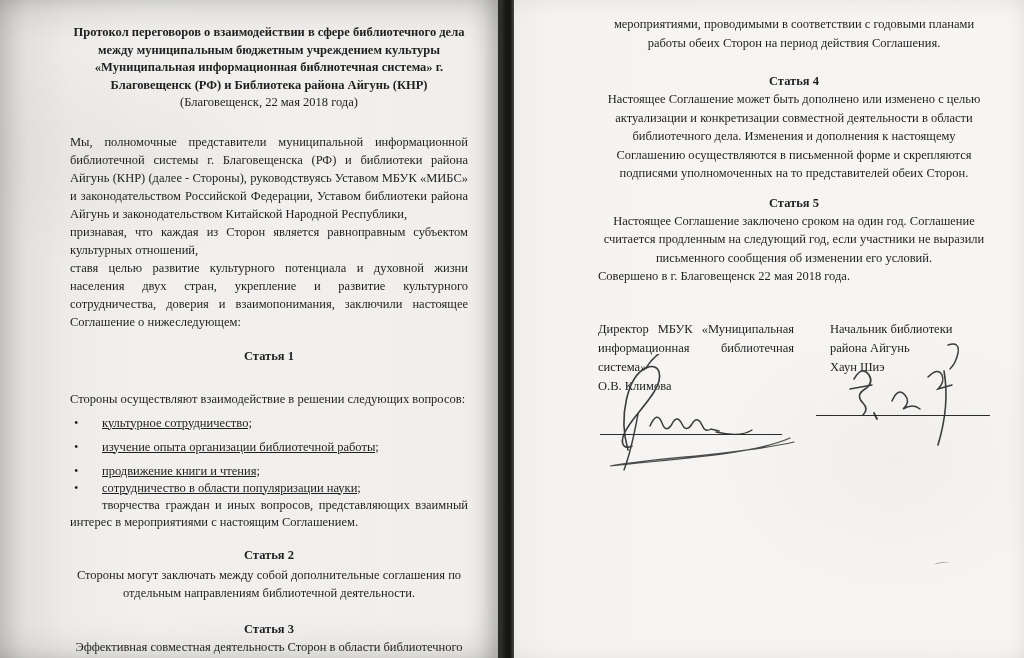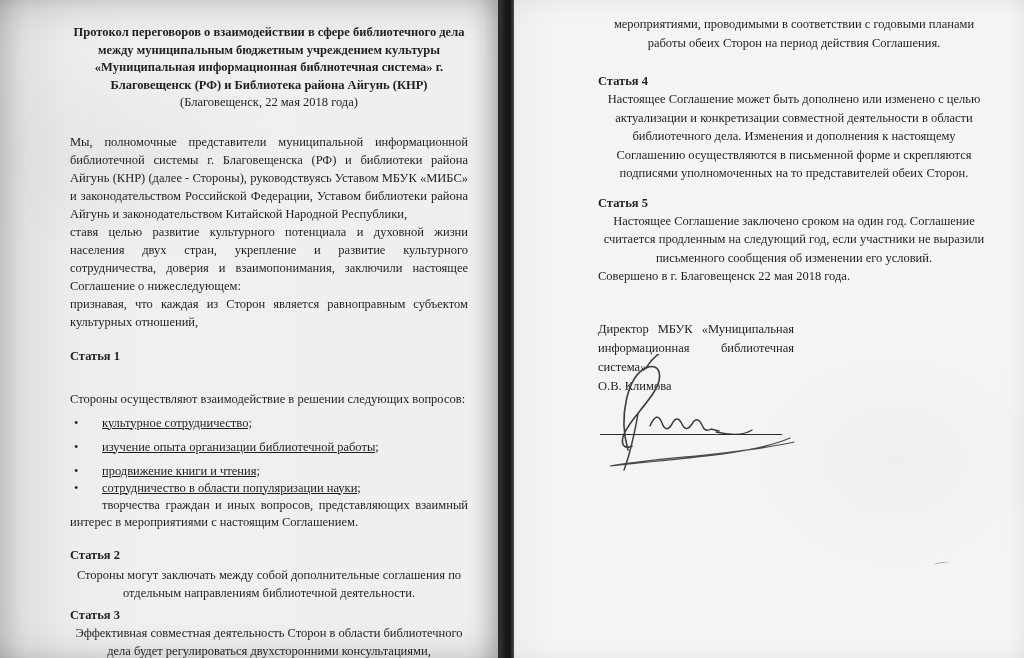--- a/index.html
+++ b/index.html
@@ -46,33 +46,33 @@
 
   .doc-title { font-weight: bold; text-align: center; line-height: 17.5px; margin: 0; }
   .date-line { text-align: center; line-height: 17.5px; margin: 0; }
 
   p { margin: 0; }
   .just { text-align: justify; }
   .center { text-align: center; }
 
   .preamble-1 { margin-top: 21px; }
 
-  .article-h { font-weight: bold; line-height: 18px; margin: 0; }
+  .article-h { font-weight: bold; text-align: center; line-height: 18px; margin: 0; }
   .h-art1 { margin-top: 16px; }
   .intro-line { margin-top: 25px; }
 
   ul.issues { list-style: none; margin: 7px 0 0 0; padding: 0; text-decoration: underline; }
   ul.issues li { position: relative; padding-left: 32px; line-height: 17px; text-align: justify; }
   ul.issues li:nth-child(1), ul.issues li:nth-child(2) { margin-bottom: 7px; }
   ul.issues li::before { content: "\2022"; position: absolute; left: 4px; }
 
   .continuation { line-height: 17px; text-indent: 32px; }
   .h-art2 { margin-top: 15px; }
   .art2-body { margin-top: 2px; }
-  .h-art3 { margin-top: 4px; }
+  .h-art3 { margin-top: 18px; }
 
   .h-art4 { margin-top: 20px; }
   .h-art5 { margin-top: 11px; }
   .closing { text-align: left; }
 
   .sig-row { display: flex; margin-top: 34px; }
   .sig-col-left { width: 196px; }
   .sig-col-right { margin-left: 36px; flex: 1; }
   .sig-title-l { text-align: justify; line-height: 19px; }
   .sig-title-r { text-align: left; line-height: 19px; }
@@ -93,22 +93,22 @@
 <body>
 
 <div class="scan">
 
   <div class="page-left">
     <div class="content-l">
       <p class="doc-title">Протокол переговоров о взаимодействии в сфере библиотечного дела между муниципальным бюджетным учреждением культуры «Муниципальная информационная библиотечная система» г. Благовещенск (РФ) и Библиотека района Айгунь (КНР)</p>
       <p class="date-line">(Благовещенск, 22 мая 2018 года)</p>
 
       <p class="just preamble-1">Мы, полномочные представители муниципальной информационной библиотечной системы г. Благовещенска (РФ) и библиотеки района Айгунь (КНР) (далее - Стороны), руководствуясь Уставом МБУК «МИБС» и законодательством Российской Федерации, Уставом библиотеки района Айгунь и законодательством Китайской Народной Республики,</p>
+      <p class="just">признавая, что каждая из Сторон является равноправным субъектом культурных отношений,</p>
       <p class="just">ставя целью развитие культурного потенциала и духовной жизни населения двух стран, укрепление и развитие культурного сотрудничества, доверия и взаимопонимания, заключили настоящее Соглашение о нижеследующем:</p>
-      <p class="just">признавая, что каждая из Сторон является равноправным субъектом культурных отношений,</p>
 
       <p class="article-h h-art1">Статья 1</p>
       <p class="intro-line">Стороны осуществляют взаимодействие в решении следующих вопросов:</p>
 
       <ul class="issues">
         <li>культурное сотрудничество;</li>
         <li>изучение опыта организации библиотечной работы;</li>
         <li>продвижение книги и чтения;</li>
         <li>сотрудничество в области популяризации науки;</li>
       </ul>
@@ -146,17 +146,33 @@
               <path d="M52 14 C 58 4, 66 -2, 74 -6" stroke="#3c3c3c" stroke-width="1.6" stroke-linecap="round"></path>
               <path d="M56 72 q 7 -16 12 -3 q 4 11 10 1 q 5 -10 10 0 q 4 9 10 0 q 5 -9 10 1 q 3 8 9 4 l 8 2" stroke="#3c3c3c" stroke-width="1.5" stroke-linecap="round"></path>
               <path d="M122 78 C 140 82, 152 80, 158 76" stroke="#3c3c3c" stroke-width="1.3" stroke-linecap="round"></path>
               <path d="M196 84 C 160 100, 90 104, 16 112 C 60 104, 150 100, 200 88" stroke="#4a4a4a" stroke-width="1.2" stroke-linecap="round"></path>
               <path d="M44 60 C 40 82, 36 100, 30 116" stroke="#3c3c3c" stroke-width="1.4" stroke-linecap="round"></path>
             </svg>
             <div class="sig-line sig-line-l"></div>
           </div>
         </div>
 
+        <div class="sig-col-right">
+          <p class="sig-title-r">Начальник библиотеки района Айгунь</p>
+          <p class="sig-name">Хаун Шиэ</p>
+          <div class="sig-cell">
+            <svg class="sig-svg sig-svg-r" width="170" height="112" viewBox="0 0 170 112" fill="none">
+              <path d="M18 36 q 8 -14 15 -4 q 5 8 -4 14 q -10 6 -2 14 q 6 6 0 12" stroke="#3c3c3c" stroke-width="1.6" stroke-linecap="round"></path>
+              <path d="M14 46 l 22 -4" stroke="#3c3c3c" stroke-width="1.4" stroke-linecap="round"></path>
+              <path d="M38 70 l 3 6" stroke="#3c3c3c" stroke-width="1.8" stroke-linecap="round"></path>
+              <path d="M56 58 q 6 -14 13 -6 q 6 7 -2 14 q 10 -6 17 0" stroke="#3c3c3c" stroke-width="1.5" stroke-linecap="round"></path>
+              <path d="M92 34 q 10 -10 14 -2 q 3 7 -4 14 l 14 -4" stroke="#3c3c3c" stroke-width="1.5" stroke-linecap="round"></path>
+              <path d="M112 2 q 12 -4 10 8 q -2 10 -8 16" stroke="#3c3c3c" stroke-width="1.4" stroke-linecap="round"></path>
+              <path d="M108 28 q 6 34 -6 74" stroke="#3c3c3c" stroke-width="1.6" stroke-linecap="round"></path>
+            </svg>
+            <div class="sig-line sig-line-r"></div>
+          </div>
+        </div>
       </div>
     </div>
     <div class="pen-mark"></div>
   </div>
 </div>
 
 </body></html>

